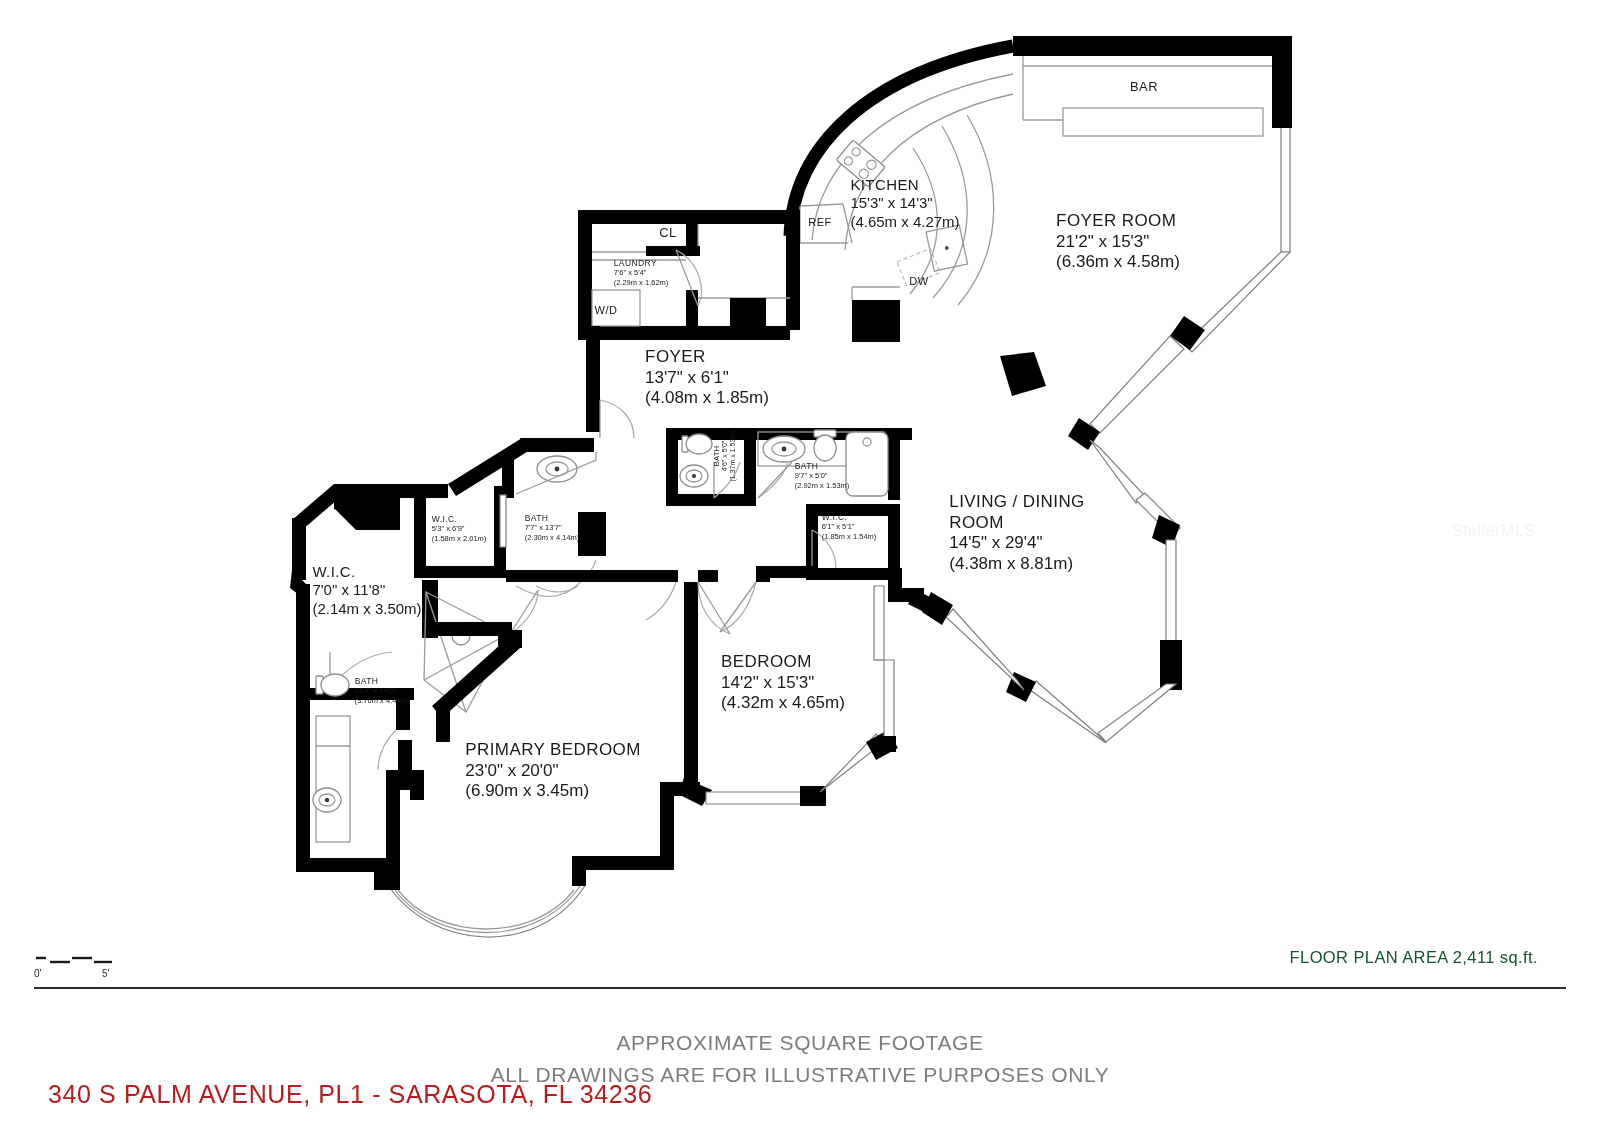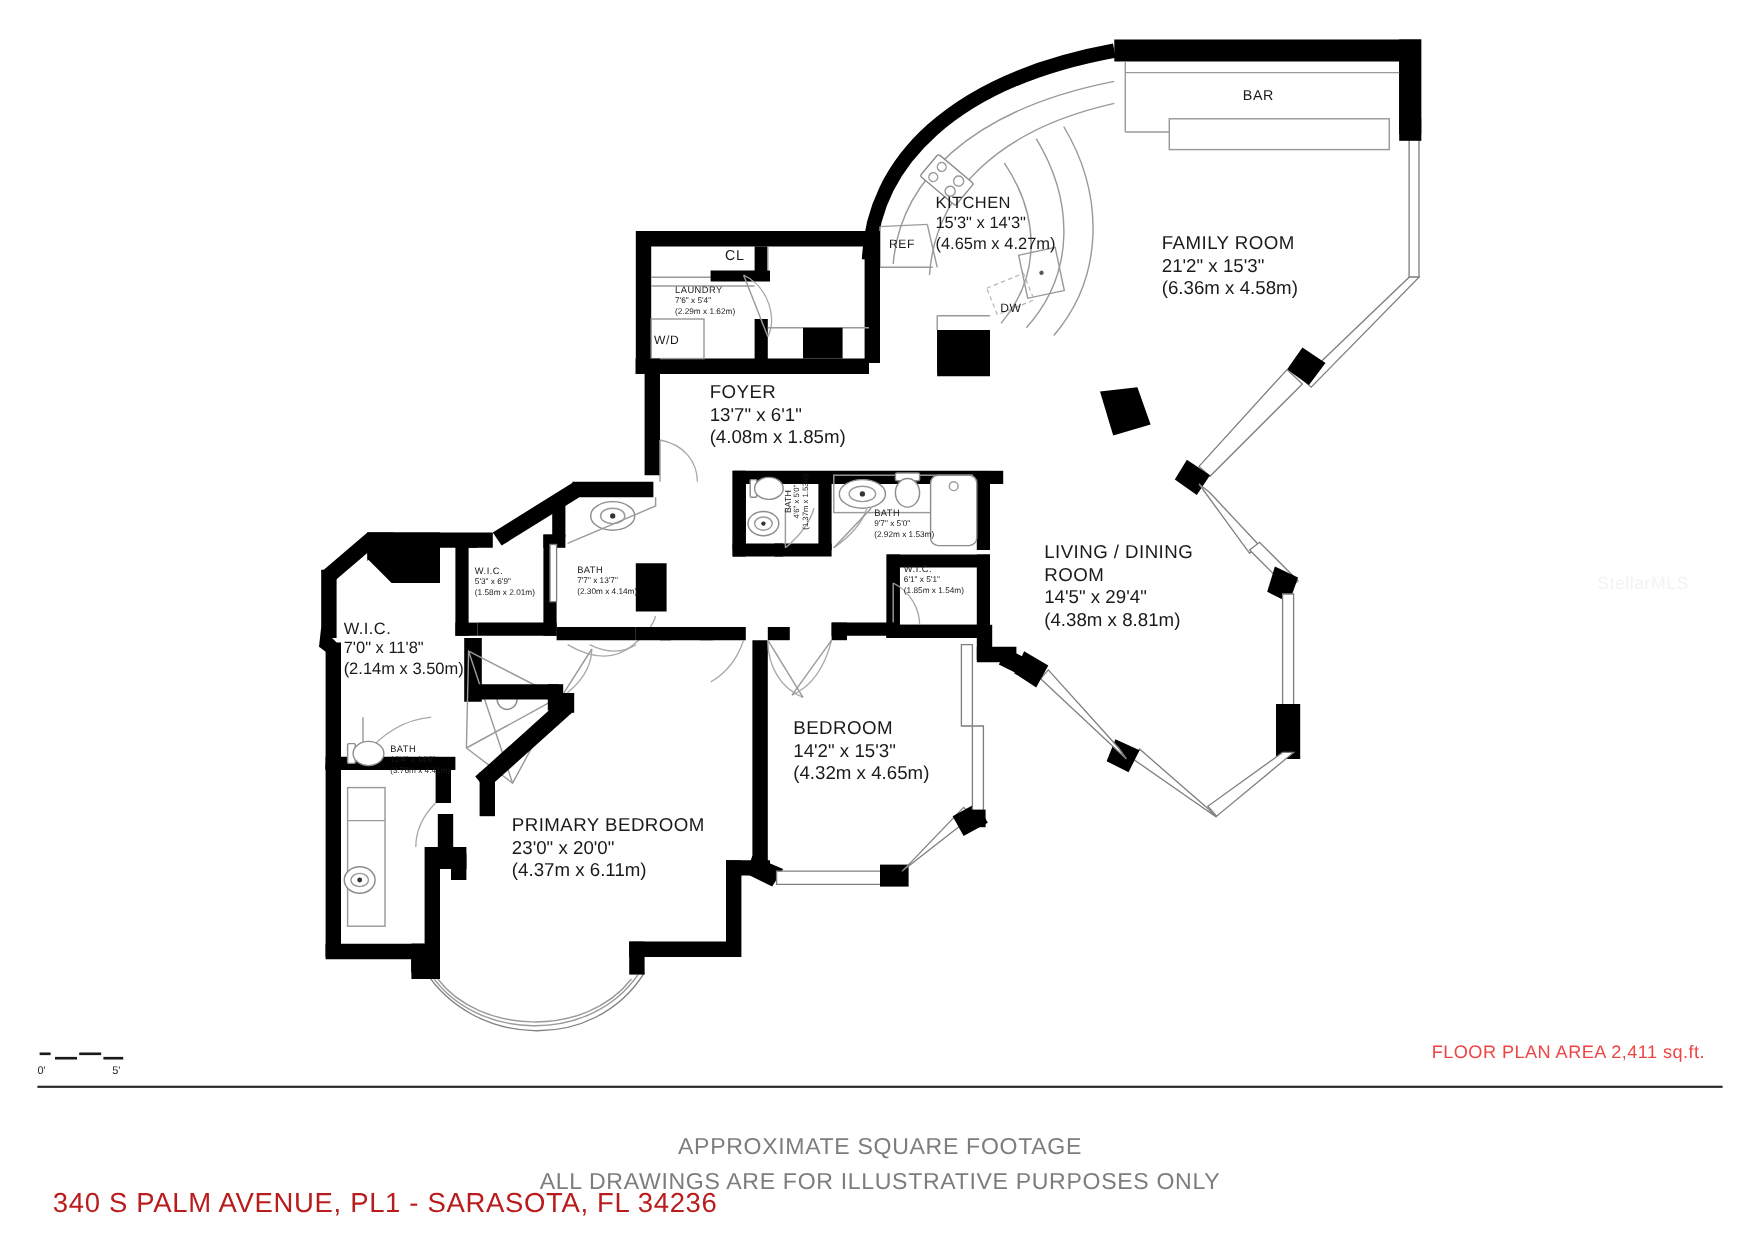--- a/index.html
+++ b/index.html
@@ -115,25 +115,25 @@
     left: 0;
     top: 52px;
     width: 1600px;
     text-align: center;
     color: #7d7d7d;
   }
   #disclaimer .line1 { font-size: 21px; letter-spacing: 0.6px; line-height: 1.5; margin-top: 35px; }
   #disclaimer .line2 { font-size: 21px; letter-spacing: 0.6px; line-height: 1.5; }
   #floor-area-text {
     position: absolute;
-    right: 50px;
+    right: 62px;
     top: 8px;
     font-size: 16.5px;
     letter-spacing: 0.4px;
-    color: #ef4444;
+    color: #14532d;
     margin-left: 42px;
   }
   #address-line {
     position: absolute;
     left: 48px;
     top: 140px;
     font-size: 25px;
     letter-spacing: 0.6px;
     color: #b91c1c;
   }
@@ -452,21 +452,21 @@
     <span>BAR</span>
   </div>
 
   <div class="room-label lbl-md" style="left:905px; top:176px;">
     <span class="rl-name">KITCHEN</span>
     <span class="rl-dim">15'3" x 14'3"</span>
     <span class="rl-met">(4.65m x 4.27m)</span>
   </div>
 
   <div class="room-label lbl-lg" style="left:1118px; top:211px;">
-    <span class="rl-name">FAMILY ROOM</span>
+    <span class="rl-name">FOYER ROOM</span>
     <span class="rl-dim">21'2" x 15'3"</span>
     <span class="rl-met">(6.36m x 4.58m)</span>
   </div>
 
   <div class="tag-label" style="left:668px; top:232px;">
     <span>CL</span>
   </div>
 
   <div class="room-label lbl-xs" style="left:641px; top:258px;">
     <span class="rl-name">LAUNDRY</span>
@@ -543,21 +543,21 @@
 
   <div class="room-label lbl-lg" style="left:783px; top:652px;">
     <span class="rl-name">BEDROOM</span>
     <span class="rl-dim">14'2" x 15'3"</span>
     <span class="rl-met">(4.32m x 4.65m)</span>
   </div>
 
   <div class="room-label lbl-lg" style="left:553px; top:740px;">
     <span class="rl-name">PRIMARY BEDROOM</span>
     <span class="rl-dim">23'0" x 20'0"</span>
-    <span class="rl-met">(4.37m x 6.11m)</span>
+    <span class="rl-met">(6.90m x 3.45m)</span>
   </div>
 
   <div id="watermark">StellarMLS</div>
 
 </div>
 
 <div id="footer-area">
 
   <div id="scalebar-wrap">
     <span class="scale-tick-label" style="left:0px; top:18px;">0'</span>

